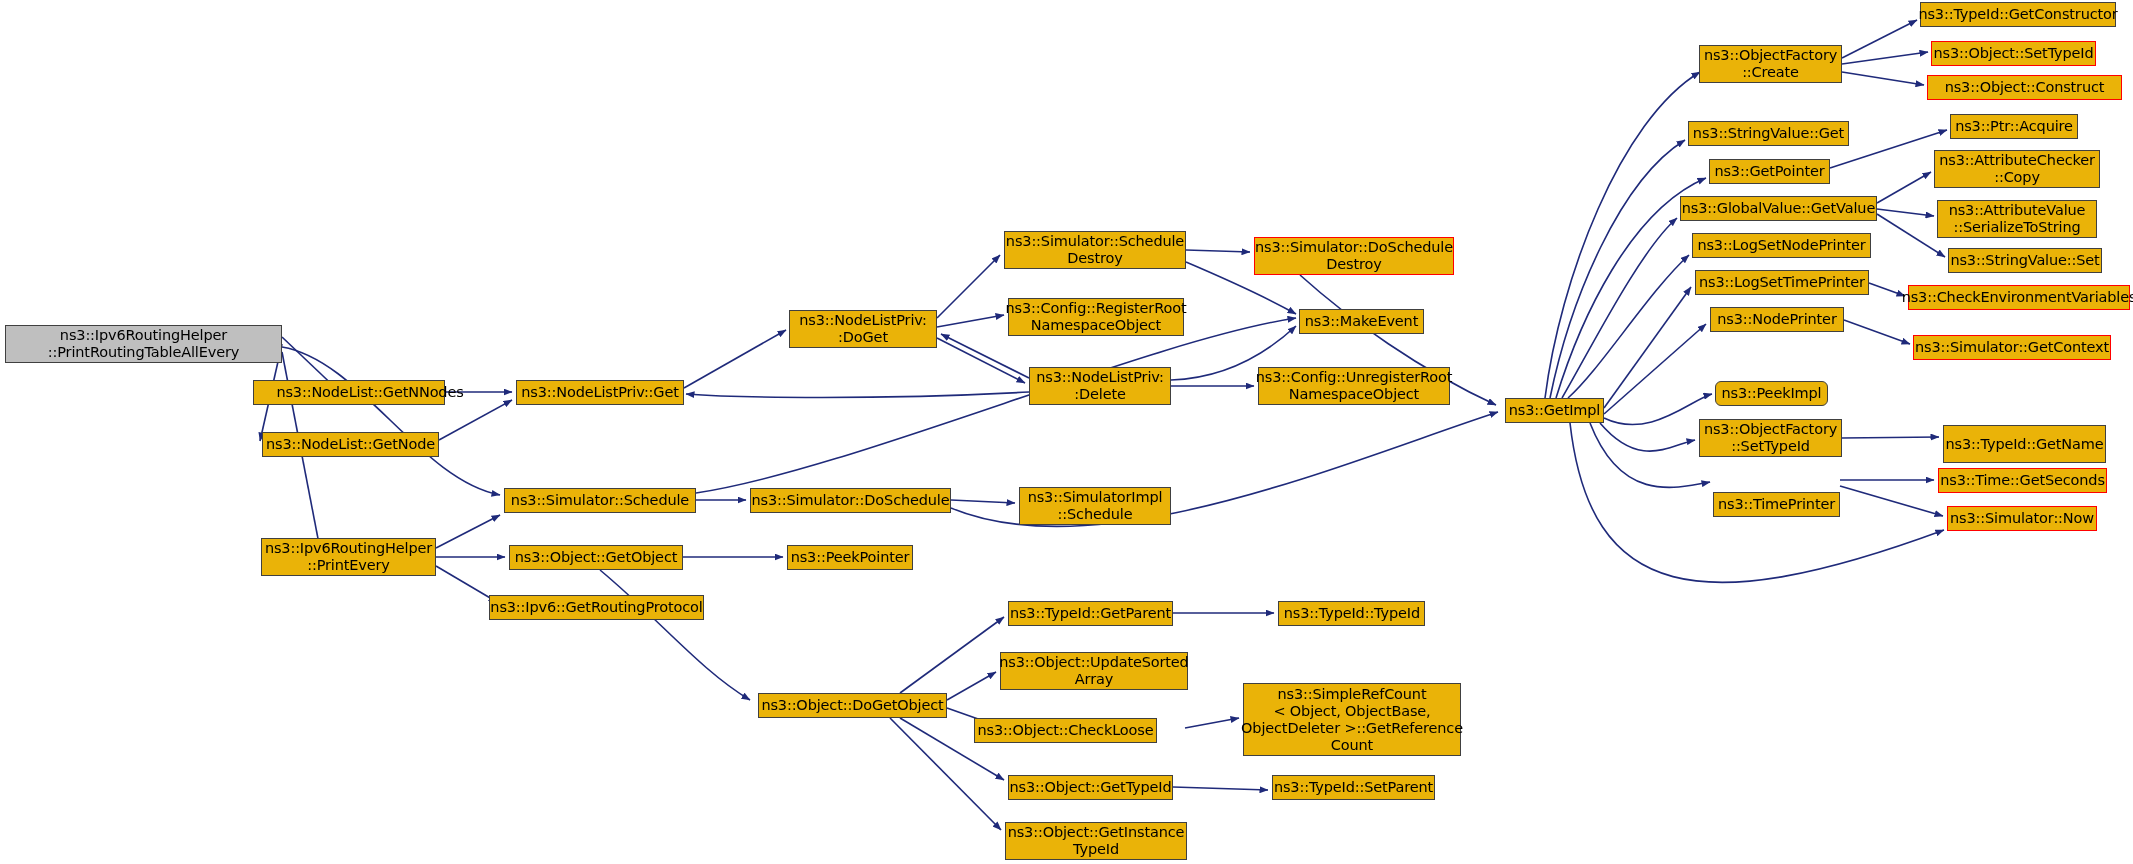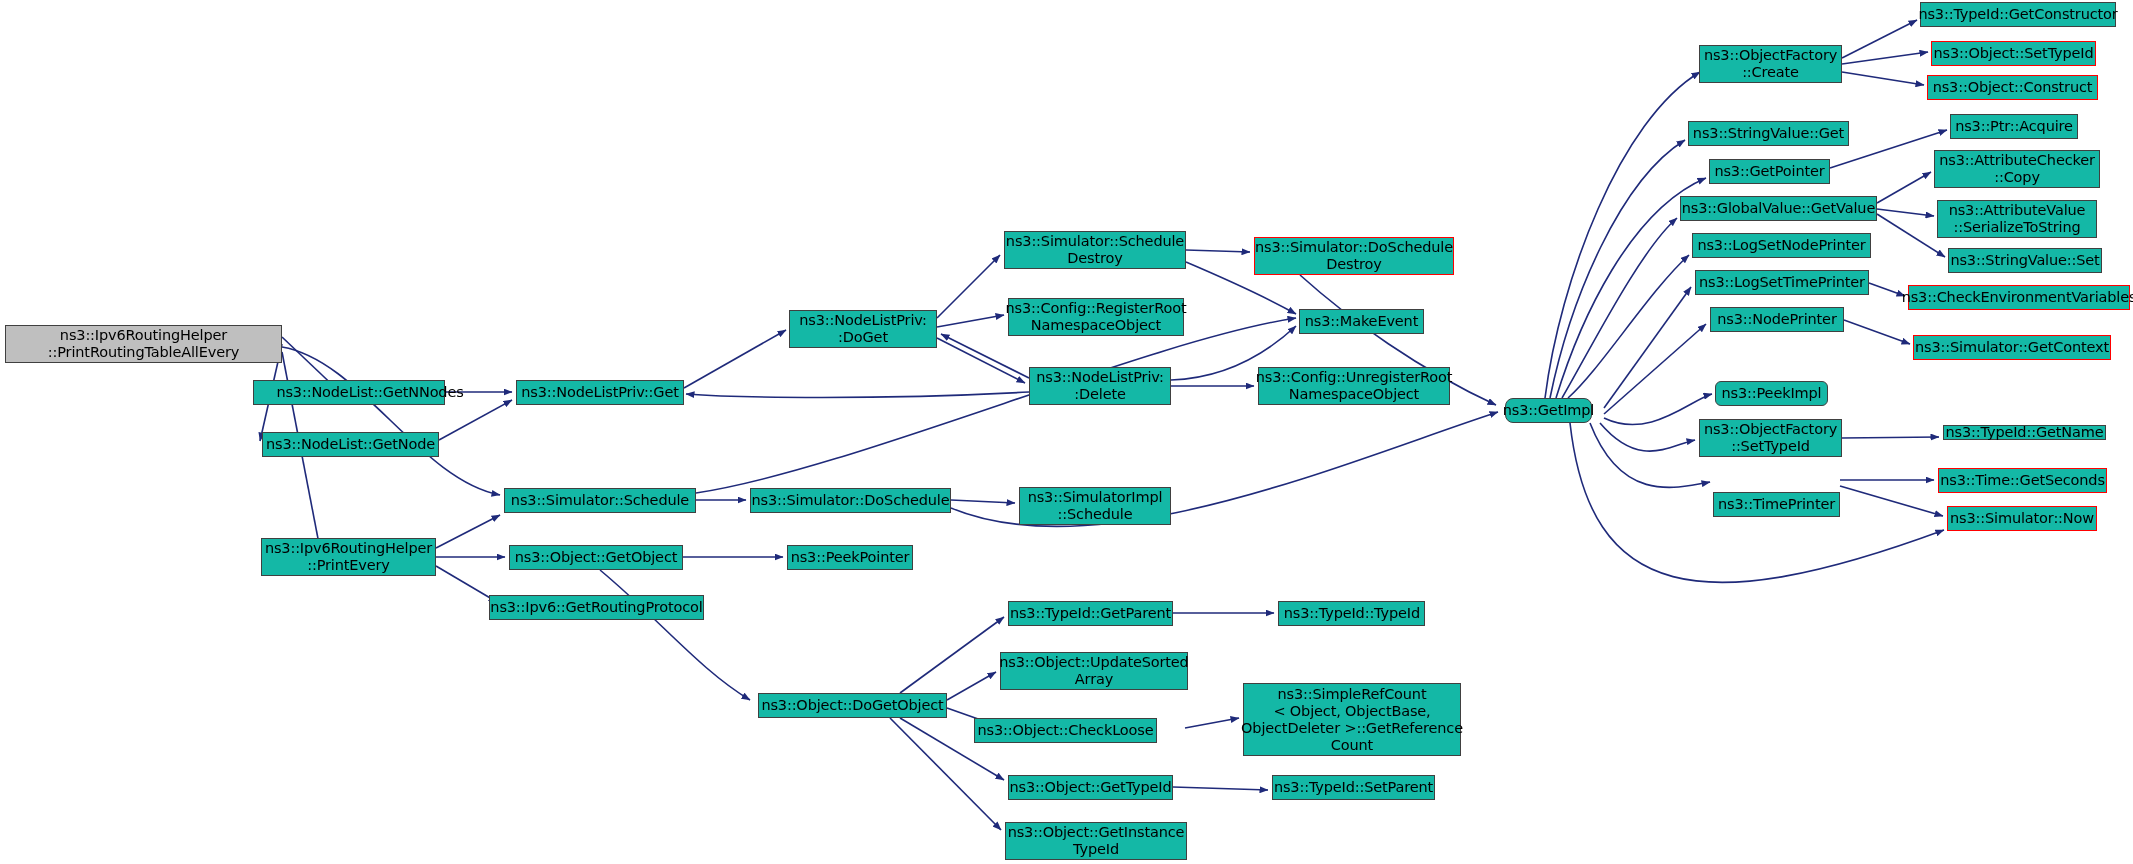--- a/index.html
+++ b/index.html
@@ -26,21 +26,21 @@
   .node {
     position: absolute;
     box-sizing: border-box;
     display: flex;
     align-items: center;
     justify-content: center;
     text-align: center;
     font-size: 14.5px;
     line-height: 17px;
     color: #000000;
-    background: #14b8a6;
+    background: #eab308;
     border: 1px solid #404040;
     white-space: pre;
     letter-spacing: -0.15px;
     z-index: 2;
   }
   .node.red {
     border: 1.6px solid #ff0000;
   }
   .node.root {
     background: #bfbfbf;
@@ -156,41 +156,41 @@
 Array</span></div>
       <div class="node" style="left: 974px; top: 718px; width: 183px; height: 25px;"><span class="node-label">ns3::Object::CheckLoose</span></div>
       <div class="node" style="left: 1243px; top: 683px; width: 218px; height: 73px;"><span class="node-label">ns3::SimpleRefCount
 &lt; Object, ObjectBase,
 ObjectDeleter &gt;::GetReference
 Count</span></div>
       <div class="node" style="left: 1008px; top: 775px; width: 165px; height: 25px;"><span class="node-label">ns3::Object::GetTypeId</span></div>
       <div class="node" style="left: 1272px; top: 775px; width: 163px; height: 25px;"><span class="node-label">ns3::TypeId::SetParent</span></div>
       <div class="node" style="left: 1005px; top: 822px; width: 182px; height: 38px;"><span class="node-label">ns3::Object::GetInstance
 TypeId</span></div>
-      <div class="node" style="left: 1505px; top: 398px; width: 87px; height: 25px; border-radius: 8px;"><span class="node-label">ns3::GetImpl</span></div>
+      <div class="node" style="left: 1505px; top: 398px; width: 99px; height: 25px;"><span class="node-label">ns3::GetImpl</span></div>
       <div class="node" style="left: 1699px; top: 45px; width: 143px; height: 38px;"><span class="node-label">ns3::ObjectFactory
 ::Create</span></div>
       <div class="node" style="left: 1920px; top: 2px; width: 196px; height: 25px;"><span class="node-label">ns3::TypeId::GetConstructor</span></div>
       <div class="node red" style="left: 1931px; top: 41px; width: 165px; height: 25px;"><span class="node-label">ns3::Object::SetTypeId</span></div>
-      <div class="node red" style="left: 1927px; top: 75px; width: 171px; height: 25px;"><span class="node-label">ns3::Object::Construct</span></div>
+      <div class="node red" style="left: 1927px; top: 75px; width: 195px; height: 25px;"><span class="node-label">ns3::Object::Construct</span></div>
       <div class="node" style="left: 1688px; top: 121px; width: 161px; height: 25px;"><span class="node-label">ns3::StringValue::Get</span></div>
       <div class="node" style="left: 1709px; top: 159px; width: 121px; height: 25px;"><span class="node-label">ns3::GetPointer</span></div>
       <div class="node" style="left: 1950px; top: 114px; width: 128px; height: 25px;"><span class="node-label">ns3::Ptr::Acquire</span></div>
       <div class="node" style="left: 1680px; top: 196px; width: 197px; height: 25px;"><span class="node-label">ns3::GlobalValue::GetValue</span></div>
       <div class="node" style="left: 1934px; top: 150px; width: 166px; height: 38px;"><span class="node-label">ns3::AttributeChecker
 ::Copy</span></div>
       <div class="node" style="left: 1937px; top: 200px; width: 160px; height: 38px;"><span class="node-label">ns3::AttributeValue
 ::SerializeToString</span></div>
       <div class="node" style="left: 1692px; top: 233px; width: 179px; height: 25px;"><span class="node-label">ns3::LogSetNodePrinter</span></div>
       <div class="node" style="left: 1948px; top: 248px; width: 154px; height: 25px;"><span class="node-label">ns3::StringValue::Set</span></div>
       <div class="node" style="left: 1695px; top: 270px; width: 174px; height: 25px;"><span class="node-label">ns3::LogSetTimePrinter</span></div>
       <div class="node red" style="left: 1908px; top: 285px; width: 222px; height: 25px;"><span class="node-label">ns3::CheckEnvironmentVariables</span></div>
       <div class="node" style="left: 1710px; top: 307px; width: 134px; height: 25px;"><span class="node-label">ns3::NodePrinter</span></div>
       <div class="node red" style="left: 1913px; top: 335px; width: 198px; height: 25px; justify-content: center;"><span class="node-label">ns3::Simulator::GetContext</span></div>
       <div class="node" style="left: 1715px; top: 381px; width: 113px; height: 25px; border-radius: 6px;"><span class="node-label">ns3::PeekImpl</span></div>
       <div class="node" style="left: 1699px; top: 419px; width: 143px; height: 38px;"><span class="node-label">ns3::ObjectFactory
 ::SetTypeId</span></div>
-      <div class="node" style="left: 1943px; top: 425px; width: 163px; height: 15px;"><span class="node-label">ns3::TypeId::GetName</span></div>
+      <div class="node" style="left: 1943px; top: 425px; width: 163px; height: 38px;"><span class="node-label">ns3::TypeId::GetName</span></div>
       <div class="node" style="left: 1713px; top: 468px; width: 127px; height: 25px; margin-top: 24px;"><span class="node-label">ns3::TimePrinter</span></div>
       <div class="node red" style="left: 1938px; top: 468px; width: 169px; height: 25px;"><span class="node-label">ns3::Time::GetSeconds</span></div>
       <div class="node red" style="left: 1947px; top: 506px; width: 150px; height: 25px;"><span class="node-label">ns3::Simulator::Now</span></div>
     </div>
 </div>
 
 </body></html>

